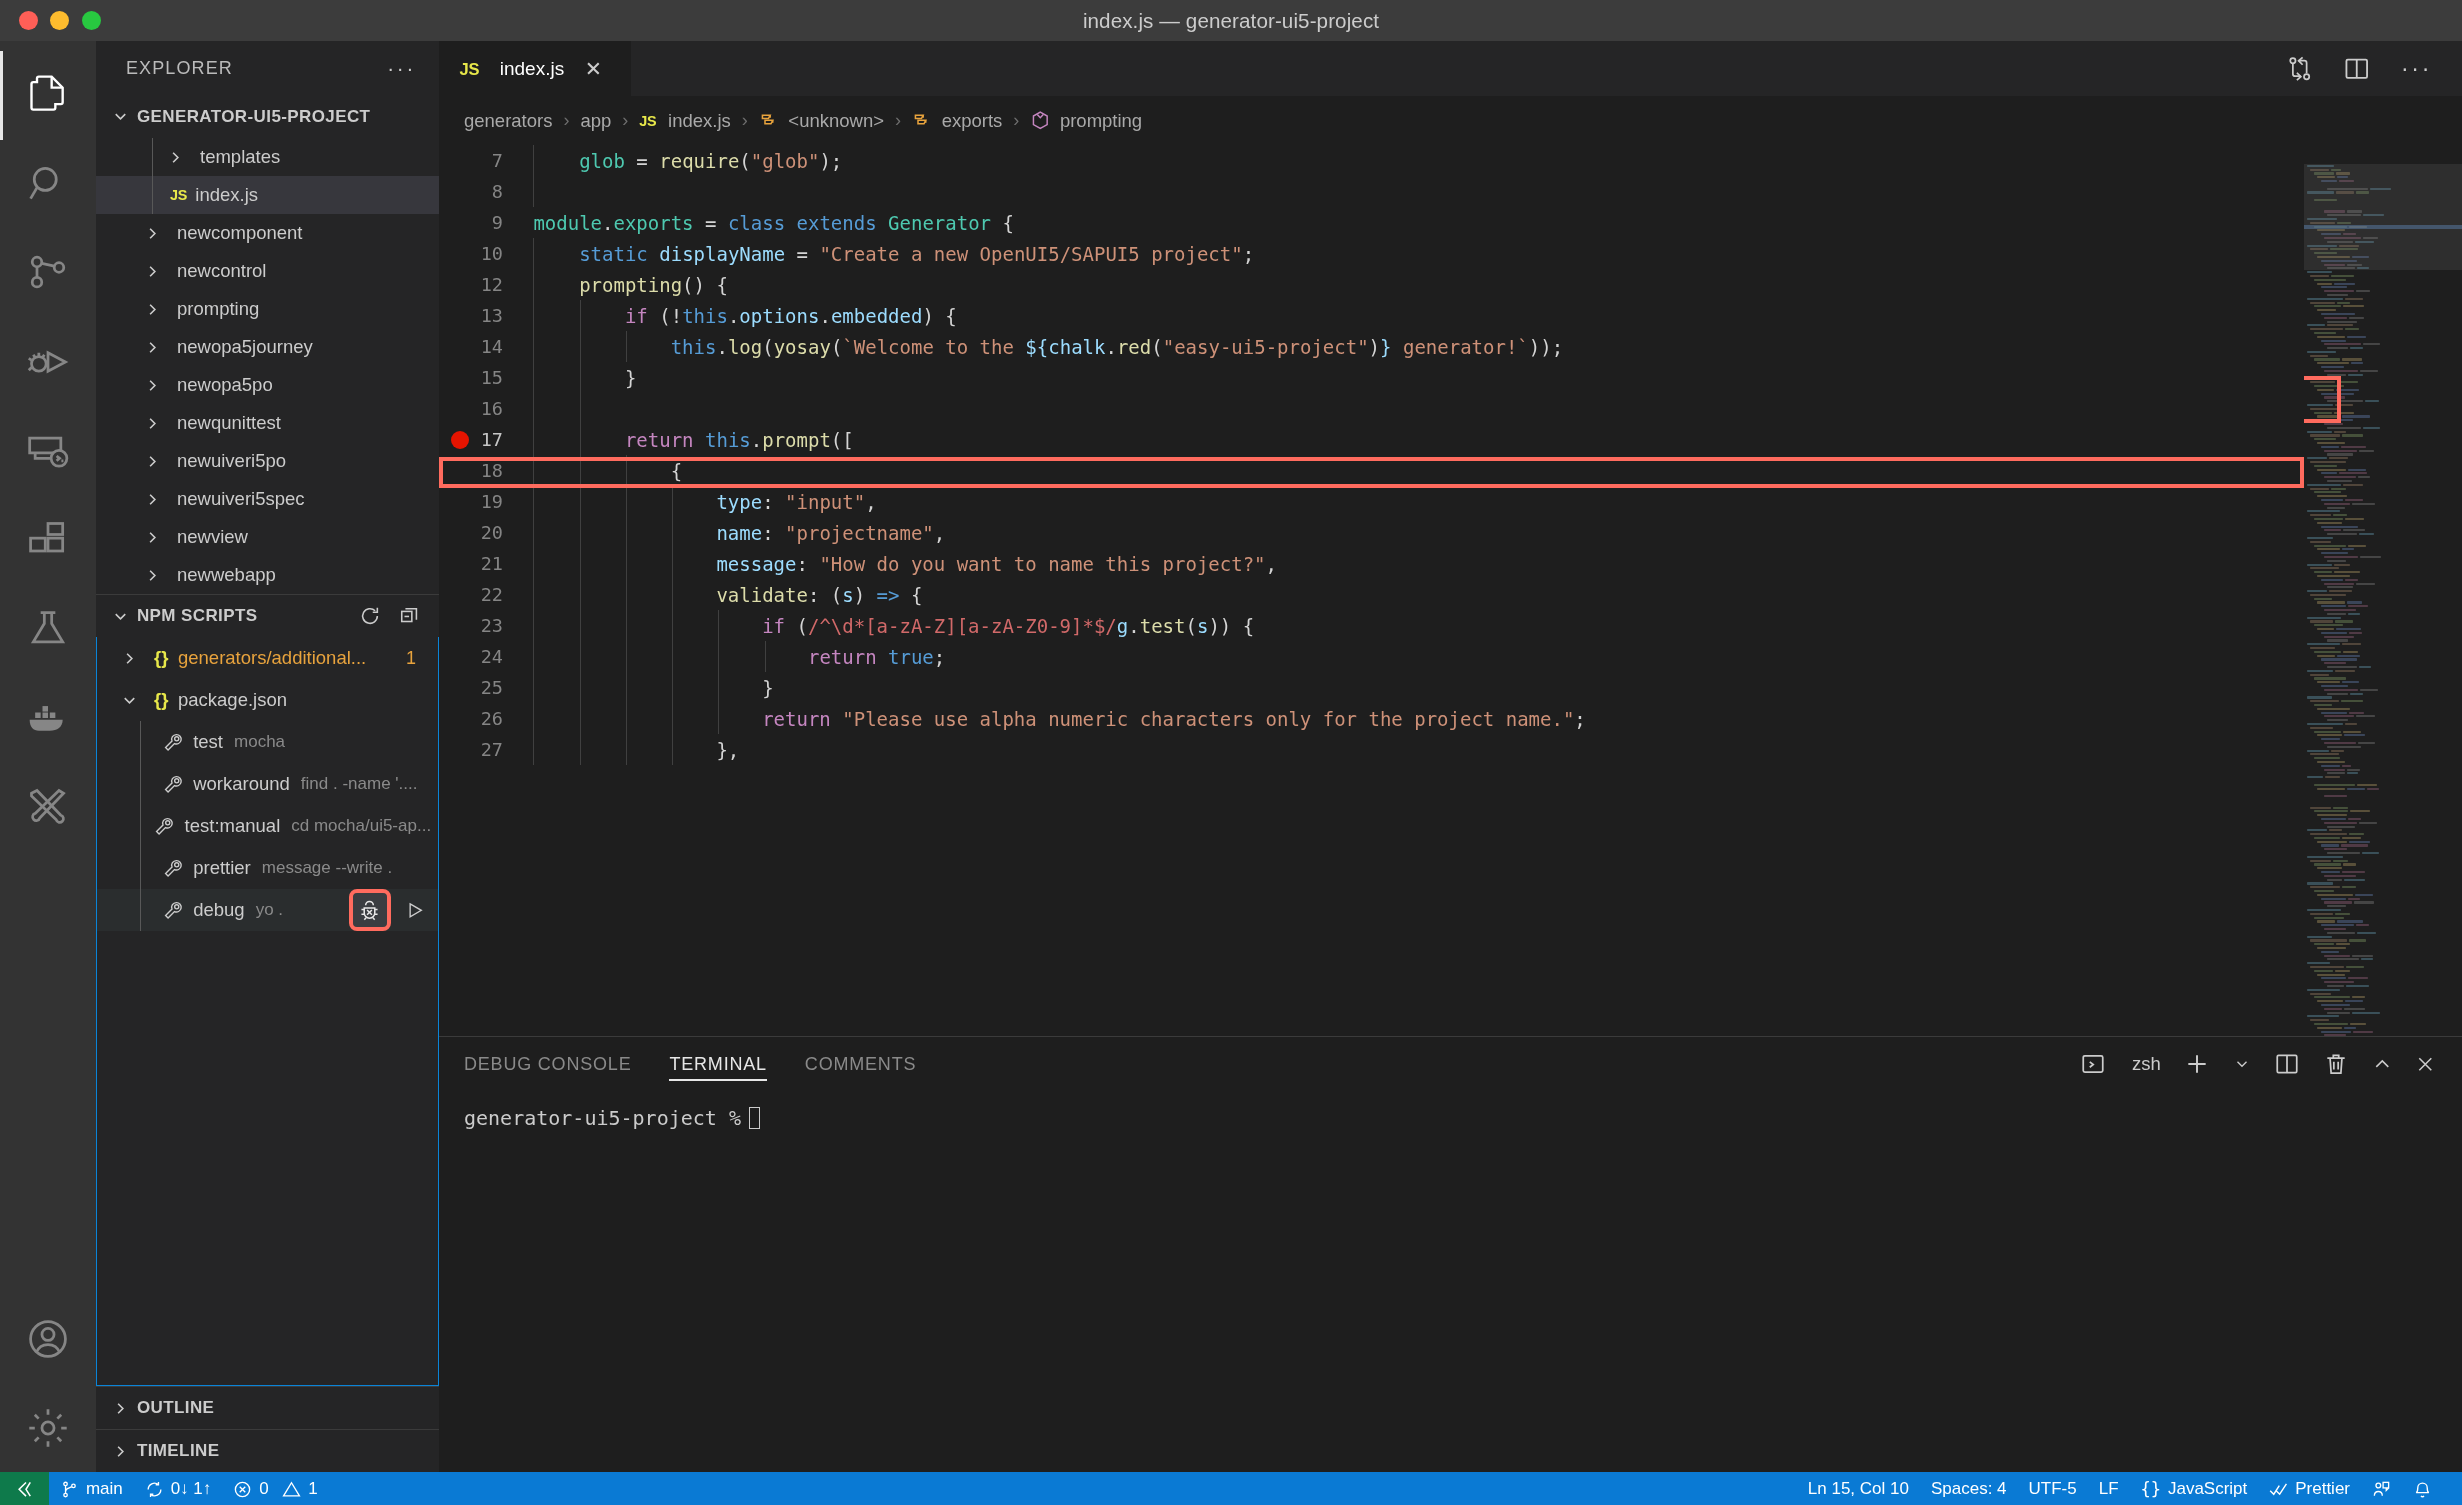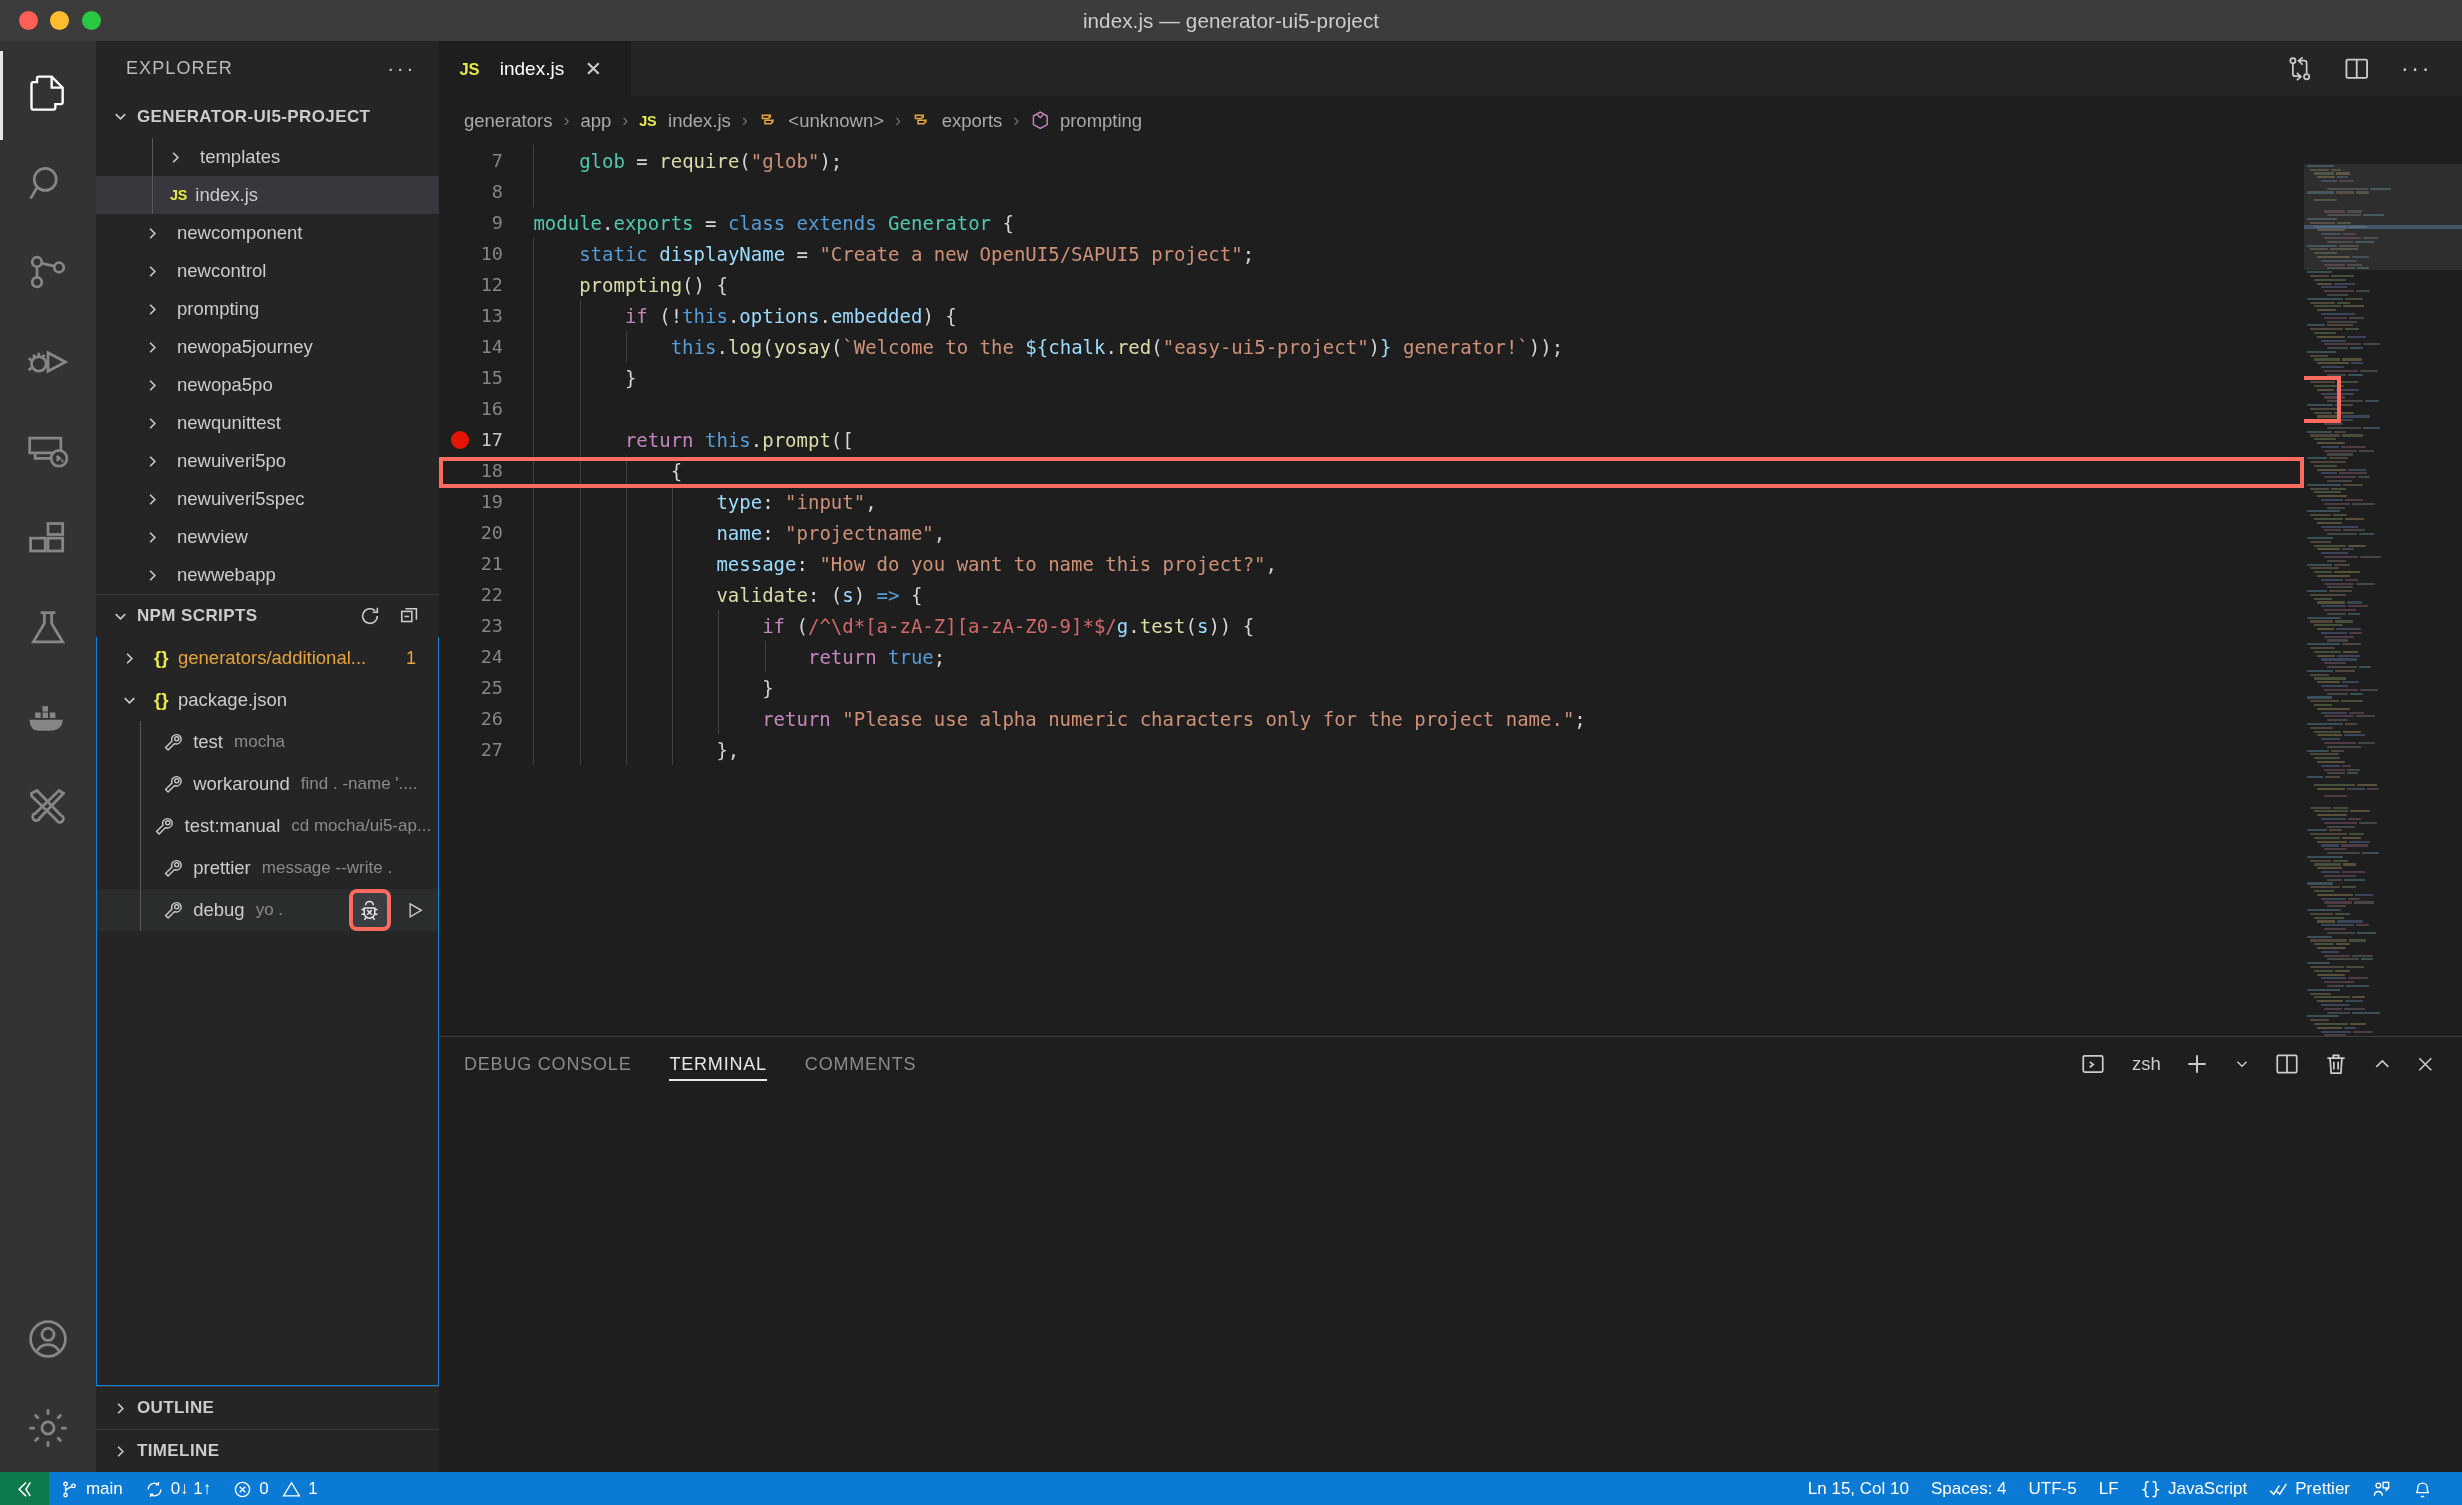--- a/index.html
+++ b/index.html
@@ -1469,20 +1469,26 @@
                 <path d="M10 10v7M14 10v7"></path>
             </svg>
             <svg viewBox="0 0 24 24" fill="none" stroke="#cccccc" stroke-width="1.8" style="width:20.6px;height:20.6px">
                 <path d="M5 15l7-7 7 7"></path>
               </svg>
             <svg viewBox="0 0 24 24" fill="none" stroke="#cccccc" stroke-width="1.8" style="width:20.6px;height:20.6px">
                 <path d="M5 5l14 14M19 5L5 19"></path>
               </svg>
           </div>
         </div>
+        <div class="terminal-body">
+          <div class="term-line">
+            <span>generator-ui5-project %</span>
+            <span class="cursor"></span>
+          </div>
+        </div>
       </div>
     </div>
   </div>
 
   <div class="statusbar">
     <div class="sb-remote">
       <svg viewBox="0 0 24 24" fill="none" stroke="#ffffff" stroke-width="1.8">
         <path d="M14 4 6 12l8 8"></path>
           <path d="M19 4l-5 8 5 8"></path>
       </svg>

